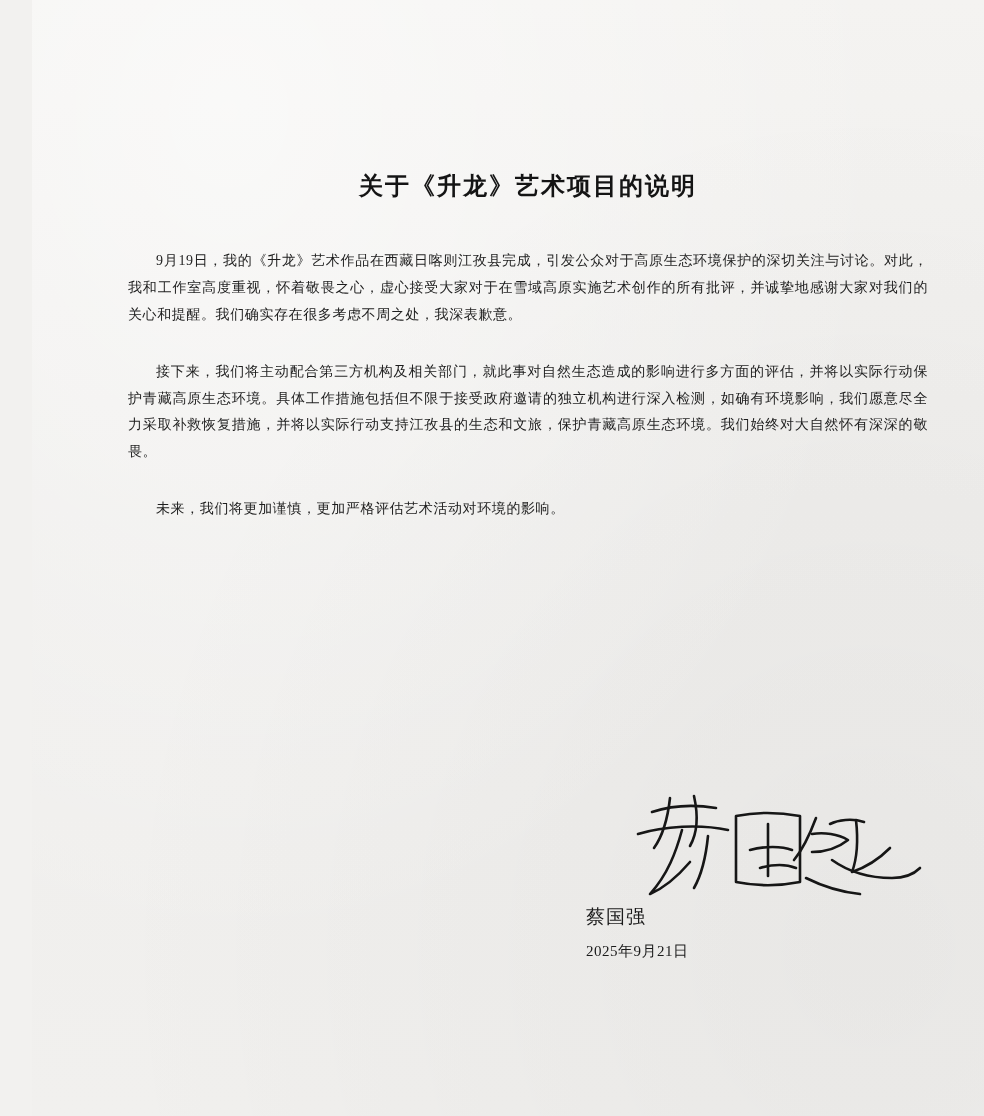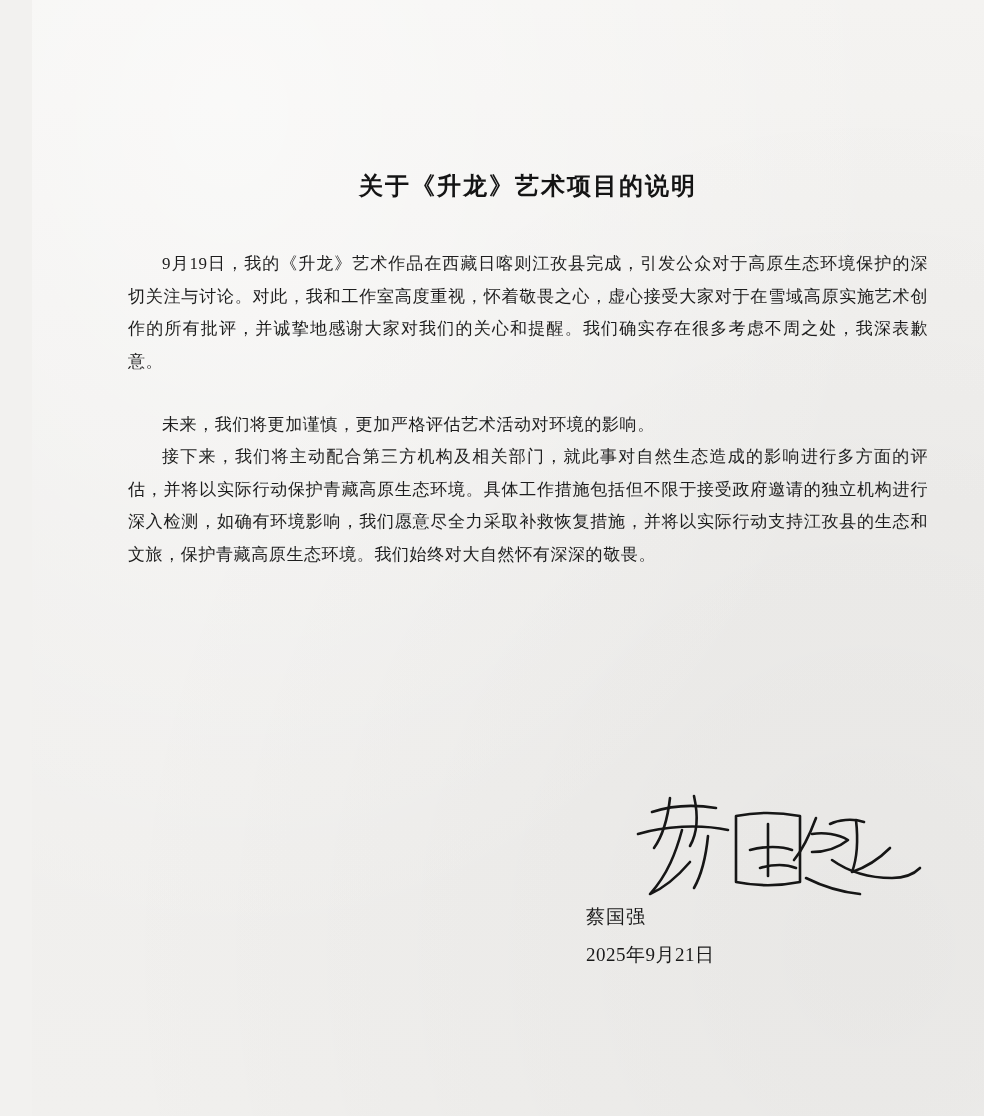--- a/index.html
+++ b/index.html
@@ -45,21 +45,21 @@
     text-align: center;
     font-size: 24px;
     font-weight: bold;
     letter-spacing: 2px;
     color: #141414;
     margin: 0 0 46px 0;
     font-family: "Liberation Serif", "DejaVu Serif", serif;
   }
 
   .para {
-    font-size: 17px;
+    font-size: 14px;
     line-height: 1.92;
     text-align: justify;
     text-justify: inter-ideograph;
     text-indent: 2em;
     margin: 0 0 30px 0;
     color: #1d1d1d;
     letter-spacing: 0.6px;
   }
 
   .para.last {
@@ -87,38 +87,38 @@
 
   .signer-name {
     font-size: 19px;
     color: #1a1a1a;
     letter-spacing: 1px;
     margin-bottom: 12px;
     padding-right: 2px;
   }
 
   .signer-date {
-    font-size: 19px;
+    font-size: 15px;
     color: #1a1a1a;
     letter-spacing: 0.5px;
     padding-right: 2px;
   }
 </style>
 </head>
 <body>
 
 <div class="page">
   <div class="paper-grain"></div>
 
   <div class="statement">
     <h1 class="doc-title">关于《升龙》艺术项目的说明</h1>
 
     <p class="para">9月19日，我的《升龙》艺术作品在西藏日喀则江孜县完成，引发公众对于高原生态环境保护的深切关注与讨论。对此，我和工作室高度重视，怀着敬畏之心，虚心接受大家对于在雪域高原实施艺术创作的所有批评，并诚挚地感谢大家对我们的关心和提醒。我们确实存在很多考虑不周之处，我深表歉意。</p>
+    <p class="para">接下来，我们将主动配合第三方机构及相关部门，就此事对自然生态造成的影响进行多方面的评估，并将以实际行动保护青藏高原生态环境。具体工作措施包括但不限于接受政府邀请的独立机构进行深入检测，如确有环境影响，我们愿意尽全力采取补救恢复措施，并将以实际行动支持江孜县的生态和文旅，保护青藏高原生态环境。我们始终对大自然怀有深深的敬畏。</p>
     <p class="para last">未来，我们将更加谨慎，更加严格评估艺术活动对环境的影响。</p>
-    <p class="para">接下来，我们将主动配合第三方机构及相关部门，就此事对自然生态造成的影响进行多方面的评估，并将以实际行动保护青藏高原生态环境。具体工作措施包括但不限于接受政府邀请的独立机构进行深入检测，如确有环境影响，我们愿意尽全力采取补救恢复措施，并将以实际行动支持江孜县的生态和文旅，保护青藏高原生态环境。我们始终对大自然怀有深深的敬畏。</p>
   </div>
 
   <div class="signature-block">
     <div class="signature-mark">
       <svg width="300" height="120" viewBox="0 0 300 120" aria-hidden="true">
         <g fill="none" stroke="#161616" stroke-width="2.6" stroke-linecap="round" stroke-linejoin="round">
           <path d="M28 22 C46 16, 68 14, 92 18"></path>
           <path d="M46 8 C44 26, 40 44, 30 58"></path>
           <path d="M70 6 C74 24, 74 42, 66 56"></path>
           <path d="M14 44 C40 36, 76 34, 104 40"></path>

